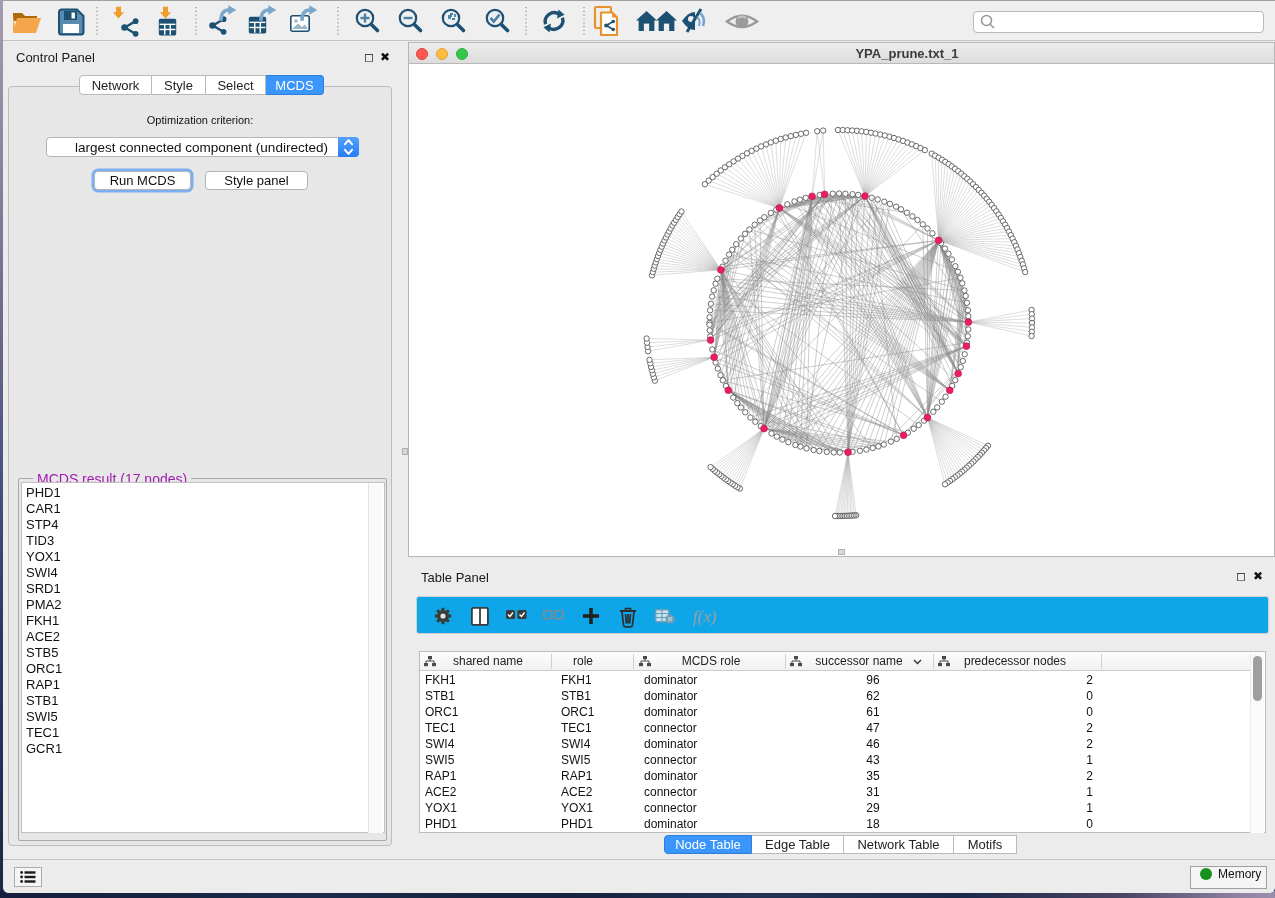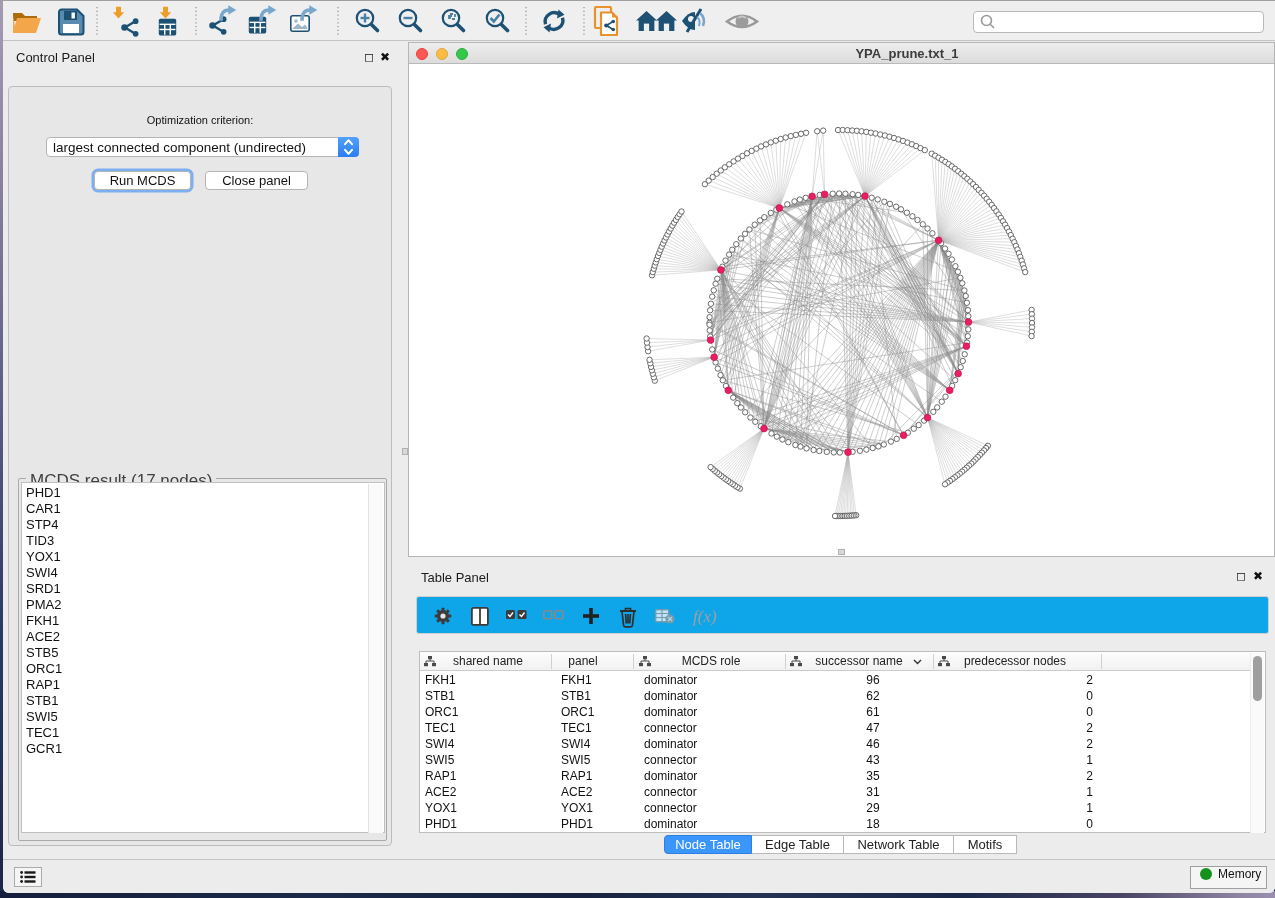--- a/index.html
+++ b/index.html
@@ -21,31 +21,31 @@
 .winbtns { position:absolute; top:9px; font-size:12px; color:#111; }
 #cptabs { position:absolute; top:34px; left:76px; height:20px; display:flex; font-size:13px; z-index:5; }
 #cptabs .tab { background:#fff; border:1px solid #b9b9b9; border-left:none; color:#222;
   display:flex; align-items:center; justify-content:center; }
 #cptabs .tab:first-child { border-left:1px solid #b9b9b9; border-radius:4px 0 0 4px; }
 #cptabs .tab.sel { background:#3a96fa; color:#fff; border-color:#2f7fe0; border-radius:0 4px 4px 0; }
 #cpbody { position:absolute; left:5px; top:45px; width:384px; height:760px;
   background:#e7e7e7; border:1px solid #bcbcbc; border-radius:4px; }
 #optlabel { position:absolute; top:27px; width:100%; text-align:center; font-size:11px; color:#111; }
 #dropdown { position:absolute; left:37px; top:50px; width:313px; height:20px; background:#fff;
-  border:1px solid #b5b5b5; border-radius:4px; font-size:13.5px; color:#111; line-height:19px; padding-left:6px; }
+  border:1px solid #b5b5b5; border-radius:4px; font-size:13.5px; color:#111; line-height:19px; padding-left:28px; }
 #ddbtn { position:absolute; right:-1px; top:-1px; width:21px; height:20px; border-radius:0 4px 4px 0;
   background:linear-gradient(180deg,#53a1fb 0%,#2a7df4 100%); }
 .btn { position:absolute; height:19px; background:#fff; border:1px solid #b5b5b5; border-radius:4px;
   font-size:13px; color:#111; text-align:center; line-height:17px; }
 #runbtn { left:85px; top:84px; width:97px; box-shadow:0 0 0 2.5px rgba(77,151,246,.7); }
 #closebtn { left:196px; top:84px; width:103px; }
 #mcdsbox { position:absolute; left:9px; top:391px; width:369px; height:363px;
   border:1px solid #a9a9a9; border-radius:2px; }
-#mcdslabel { position:absolute; left:7px; top:-8px; background:#e7e7e7; padding:0 4px;
-  font-size:17px; color:#404040; }
+#mcdslabel { position:absolute; left:14px; top:-8px; background:#e7e7e7; padding:0 4px;
+  font-size:14px; color:#a21caf; }
 #mcdslist { position:absolute; left:2px; top:3px; width:364px; height:351px; background:#fff;
   border:1px solid #c0c0c0; font-size:13px; color:#111; padding:2px 0 0 4px; line-height:16px; }
 #mcdstrack { position:absolute; right:1px; top:1px; width:15px; height:349px; background:#fafafa;
   border-left:1px solid #e2e2e2; }
 
 #vsplit { position:absolute; left:397px; top:41px; width:11px; height:818px; background:#ececec; }
 #vsplit .handle { position:absolute; left:2px; top:407px; width:6px; height:7px;
   background:#d8d8d8; border:1px solid #b0b0b0; }
 
 #netwin { position:absolute; left:405px; top:42px; width:867px; height:515px;
@@ -235,32 +235,38 @@
       </svg>
       <svg width="18" height="18" viewBox="0 0 18 18" style="position:absolute;left:976px;top:12px">
 <circle cx="7.5" cy="7.5" r="5" fill="none" stroke="#9a9a9a" stroke-width="1.6"></circle>
 <line x1="11.2" y1="11.2" x2="15" y2="15" stroke="#9a9a9a" stroke-width="1.6"></line>
       </svg>
     </div>
   <div id="cpanel">
     <div class="paneltitle" style="position:absolute;left:13px;top:9px;">Control Panel</div>
     <div class="winbtns" style="left:361px;">◻</div>
     <div class="winbtns" style="left:377px;">✖</div>
+    <div id="cptabs">
+      <div class="tab" style="width:73px;">Network</div>
+      <div class="tab" style="width:54px;">Style</div>
+      <div class="tab" style="width:60px;">Select</div>
+      <div class="tab sel" style="width:58px;">MCDS</div>
+    </div>
     <div id="cpbody">
       <div id="optlabel">Optimization criterion:</div>
       <div id="dropdown">largest connected component (undirected)
         <div id="ddbtn">
             <svg width="21" height="20" viewBox="0 0 21 20" style="position:absolute;left:0;top:0">
 <path d="M7 7.2 L10.5 3.2 L14 7.2" stroke="#fff" stroke-width="2" fill="none" stroke-linecap="round" stroke-linejoin="round"></path>
 <path d="M7 12.8 L10.5 16.8 L14 12.8" stroke="#fff" stroke-width="2" fill="none" stroke-linecap="round" stroke-linejoin="round"></path>
             </svg>
           </div>
       </div>
       <div class="btn" id="runbtn">Run MCDS</div>
-      <div class="btn" id="closebtn">Close panel</div>
+      <div class="btn" id="closebtn">Style panel</div>
       <div id="mcdsbox">
         <div id="mcdslabel">MCDS result (17 nodes)</div>
         <div id="mcdslist">PHD1<br>CAR1<br>STP4<br>TID3<br>YOX1<br>SWI4<br>SRD1<br>PMA2<br>FKH1<br>ACE2<br>STB5<br>ORC1<br>RAP1<br>STB1<br>SWI5<br>TEC1<br>GCR1
           <div id="mcdstrack"></div>
         </div>
       </div>
     </div>
   </div>
   <div id="vsplit">
       <div class="handle"></div>
@@ -645,21 +651,21 @@
               <rect x="4" y="0" width="4" height="3.2"></rect>
               <rect x="0" y="7" width="4" height="3.2"></rect>
               <rect x="8" y="7" width="4" height="3.2"></rect>
             </g>
 <g stroke="#4a4a4a" stroke-width="1">
               <path d="M6 3 v2 M2 7 V5 h8 v2" fill="none"></path>
             </g>
           </svg>
           <div class="hcell" style="left:14px;width:108px;">shared name</div>
           <div class="hdiv" style="left:131px;"></div>
-          <div class="hcell" style="left:132px;width:62px;">panel</div>
+          <div class="hcell" style="left:132px;width:62px;">role</div>
           <div class="hdiv" style="left:213px;"></div>
           <svg class="hicon" style="left:219px" width="12" height="11" viewBox="0 0 12 11">
 <g fill="#4a4a4a">
               <rect x="4" y="0" width="4" height="3.2"></rect>
               <rect x="0" y="7" width="4" height="3.2"></rect>
               <rect x="8" y="7" width="4" height="3.2"></rect>
             </g>
 <g stroke="#4a4a4a" stroke-width="1">
               <path d="M6 3 v2 M2 7 V5 h8 v2" fill="none"></path>
             </g>

